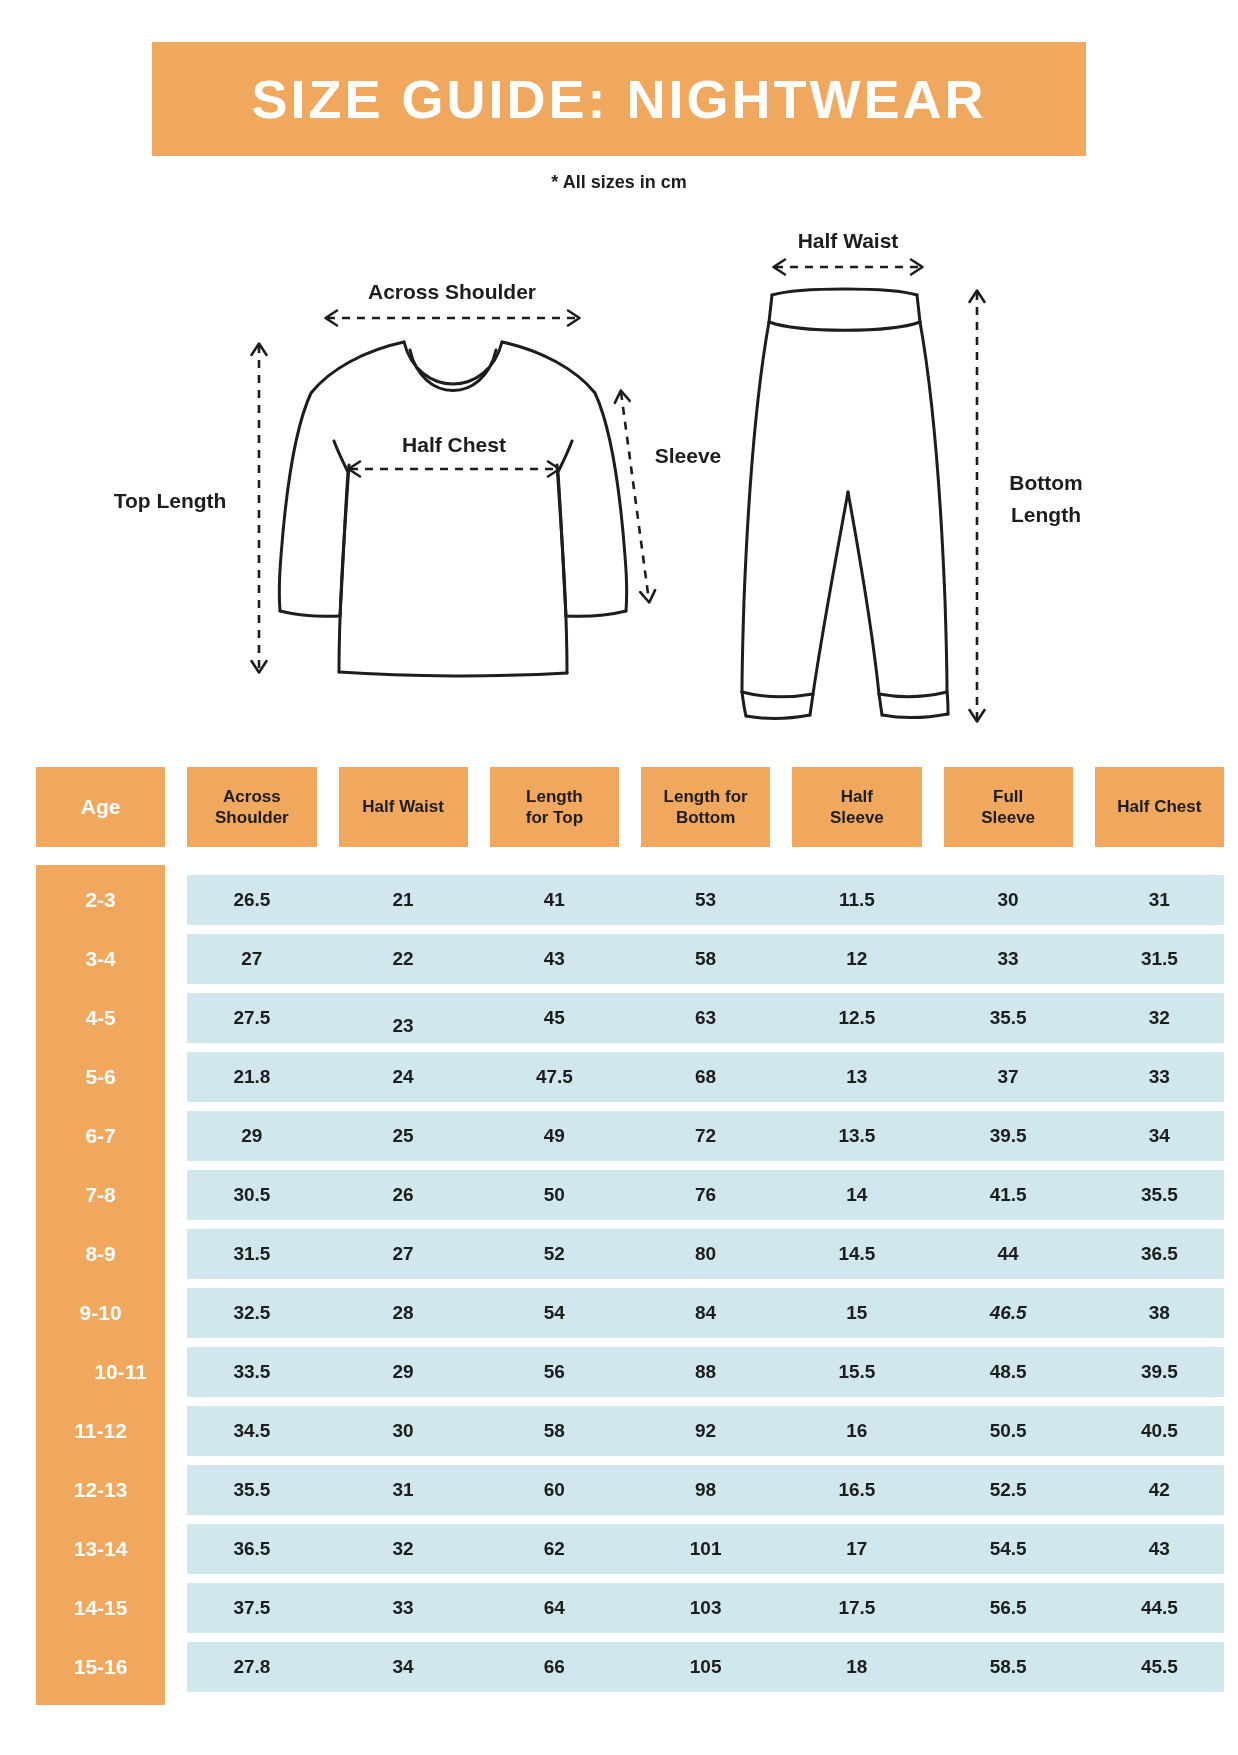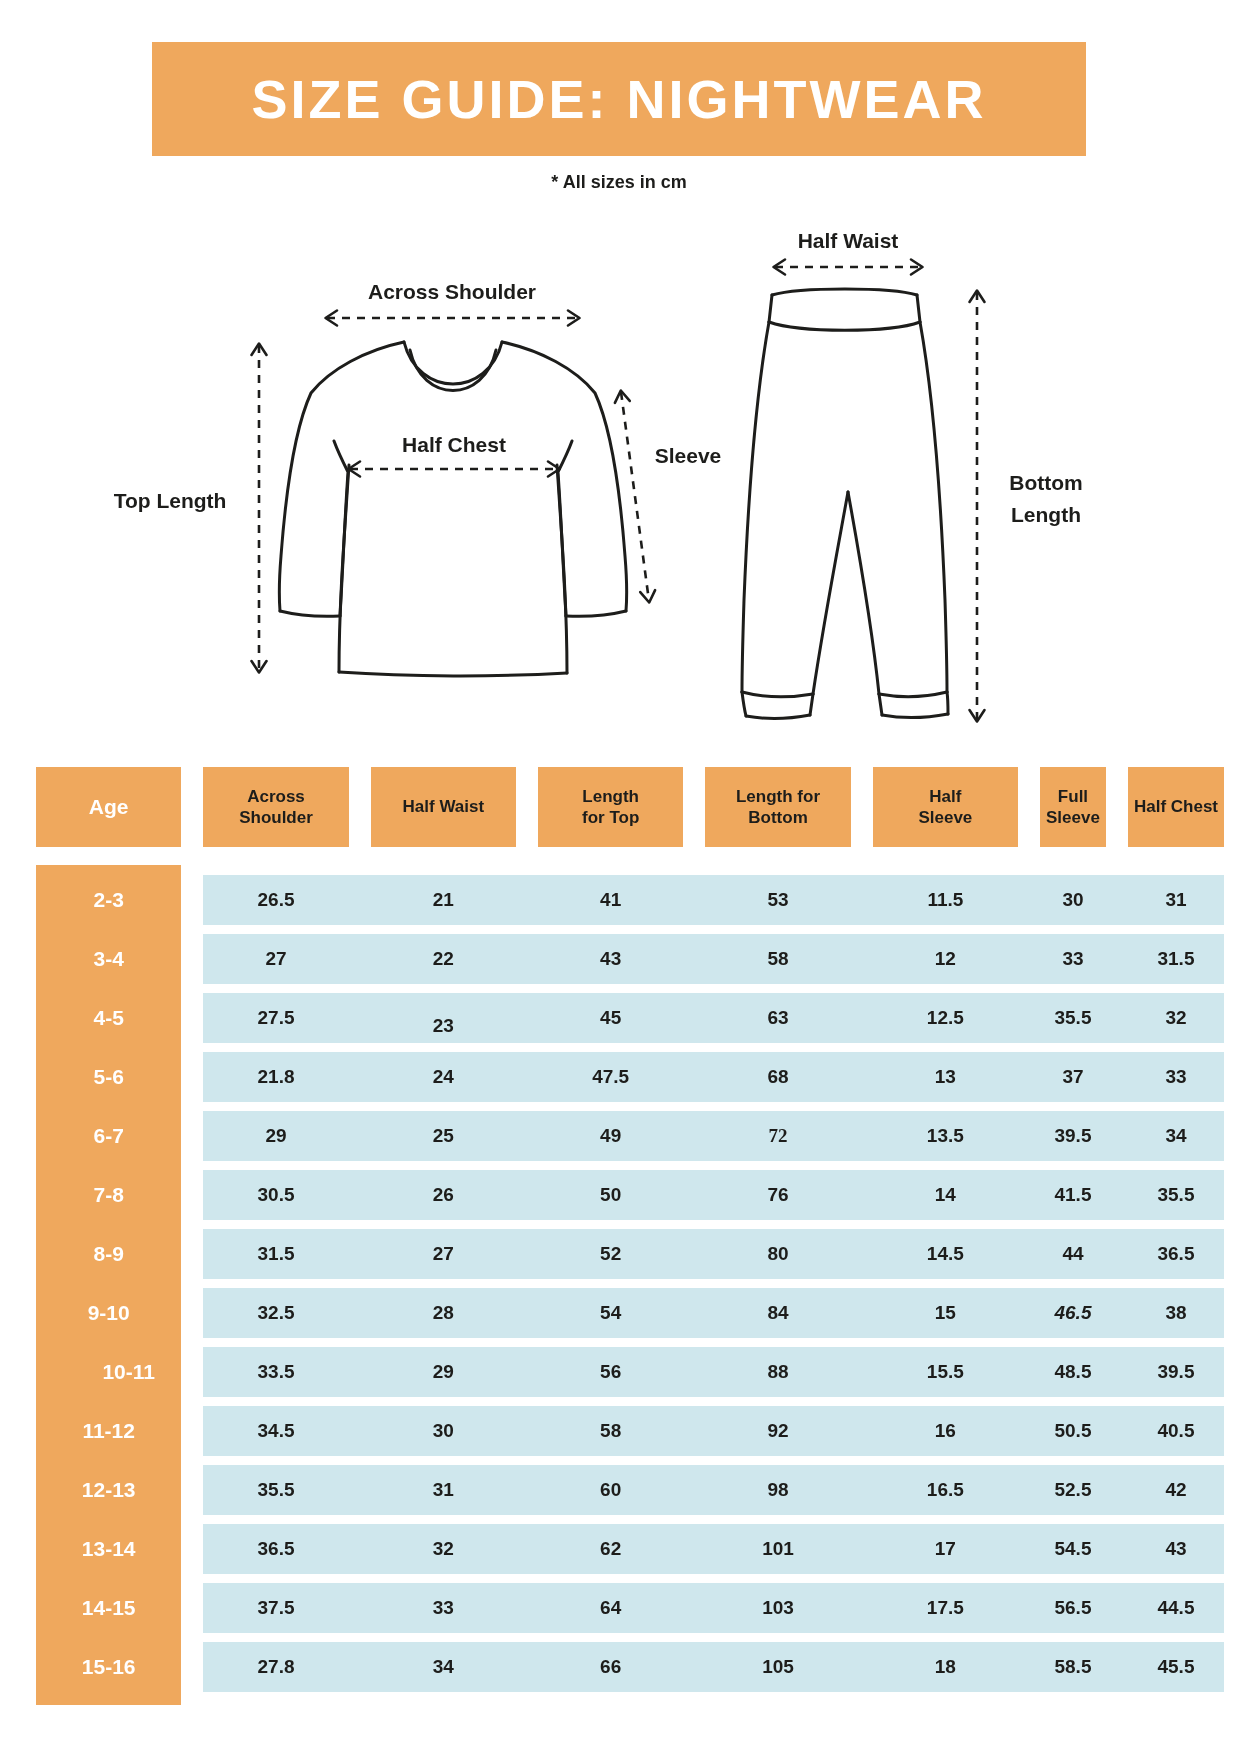--- a/index.html
+++ b/index.html
@@ -28,21 +28,21 @@
     color:#ffffff;white-space:nowrap;
   }
   .note{
     margin:16px 0 0;
     text-align:center;
     font-size:18px;font-weight:bold;
   }
   svg.diagram{display:block;margin-top:-8px;}
   .size-table{
     display:grid;
-    grid-template-columns:repeat(6,1fr);
+    grid-template-columns:repeat(8,1fr);
     grid-template-rows:80px 10px repeat(14,50px);
     column-gap:22px;row-gap:9px;
     width:1188px;
     margin:30px 0 0 36px;
   }
   .hcell{
     grid-row:1;
     background:var(--orange);
     display:flex;align-items:center;justify-content:center;
     text-align:center;
@@ -186,21 +186,21 @@
     <div class="val-cell" style="grid-area: 6 / 4;">47.5</div>
     <div class="val-cell" style="grid-area: 6 / 5;">68</div>
     <div class="val-cell" style="grid-area: 6 / 6;">13</div>
     <div class="val-cell" style="grid-area: 6 / 7;">37</div>
     <div class="val-cell" style="grid-area: 6 / 8;">33</div>
     <div class="row-bar" style="grid-area: 7 / 2 / auto / 9;"></div>
     <div class="age-cell" style="grid-area: 7 / 1;">6-7</div>
     <div class="val-cell" style="grid-area: 7 / 2;">29</div>
     <div class="val-cell" style="grid-area: 7 / 3;">25</div>
     <div class="val-cell" style="grid-area: 7 / 4;">49</div>
-    <div class="val-cell" style="grid-area: 7 / 5; font-family: Liberation Serif, serif;">72</div>
+    <div class="val-cell" style="grid-area: 7 / 5;">72</div>
     <div class="val-cell" style="grid-area: 7 / 6;">13.5</div>
     <div class="val-cell" style="grid-area: 7 / 7;">39.5</div>
     <div class="val-cell" style="grid-area: 7 / 8;">34</div>
     <div class="row-bar" style="grid-area: 8 / 2 / auto / 9;"></div>
     <div class="age-cell" style="grid-area: 8 / 1;">7-8</div>
     <div class="val-cell" style="grid-area: 8 / 2;">30.5</div>
     <div class="val-cell" style="grid-area: 8 / 3;">26</div>
     <div class="val-cell" style="grid-area: 8 / 4;">50</div>
     <div class="val-cell" style="grid-area: 8 / 5;">76</div>
     <div class="val-cell" style="grid-area: 8 / 6;">14</div>

